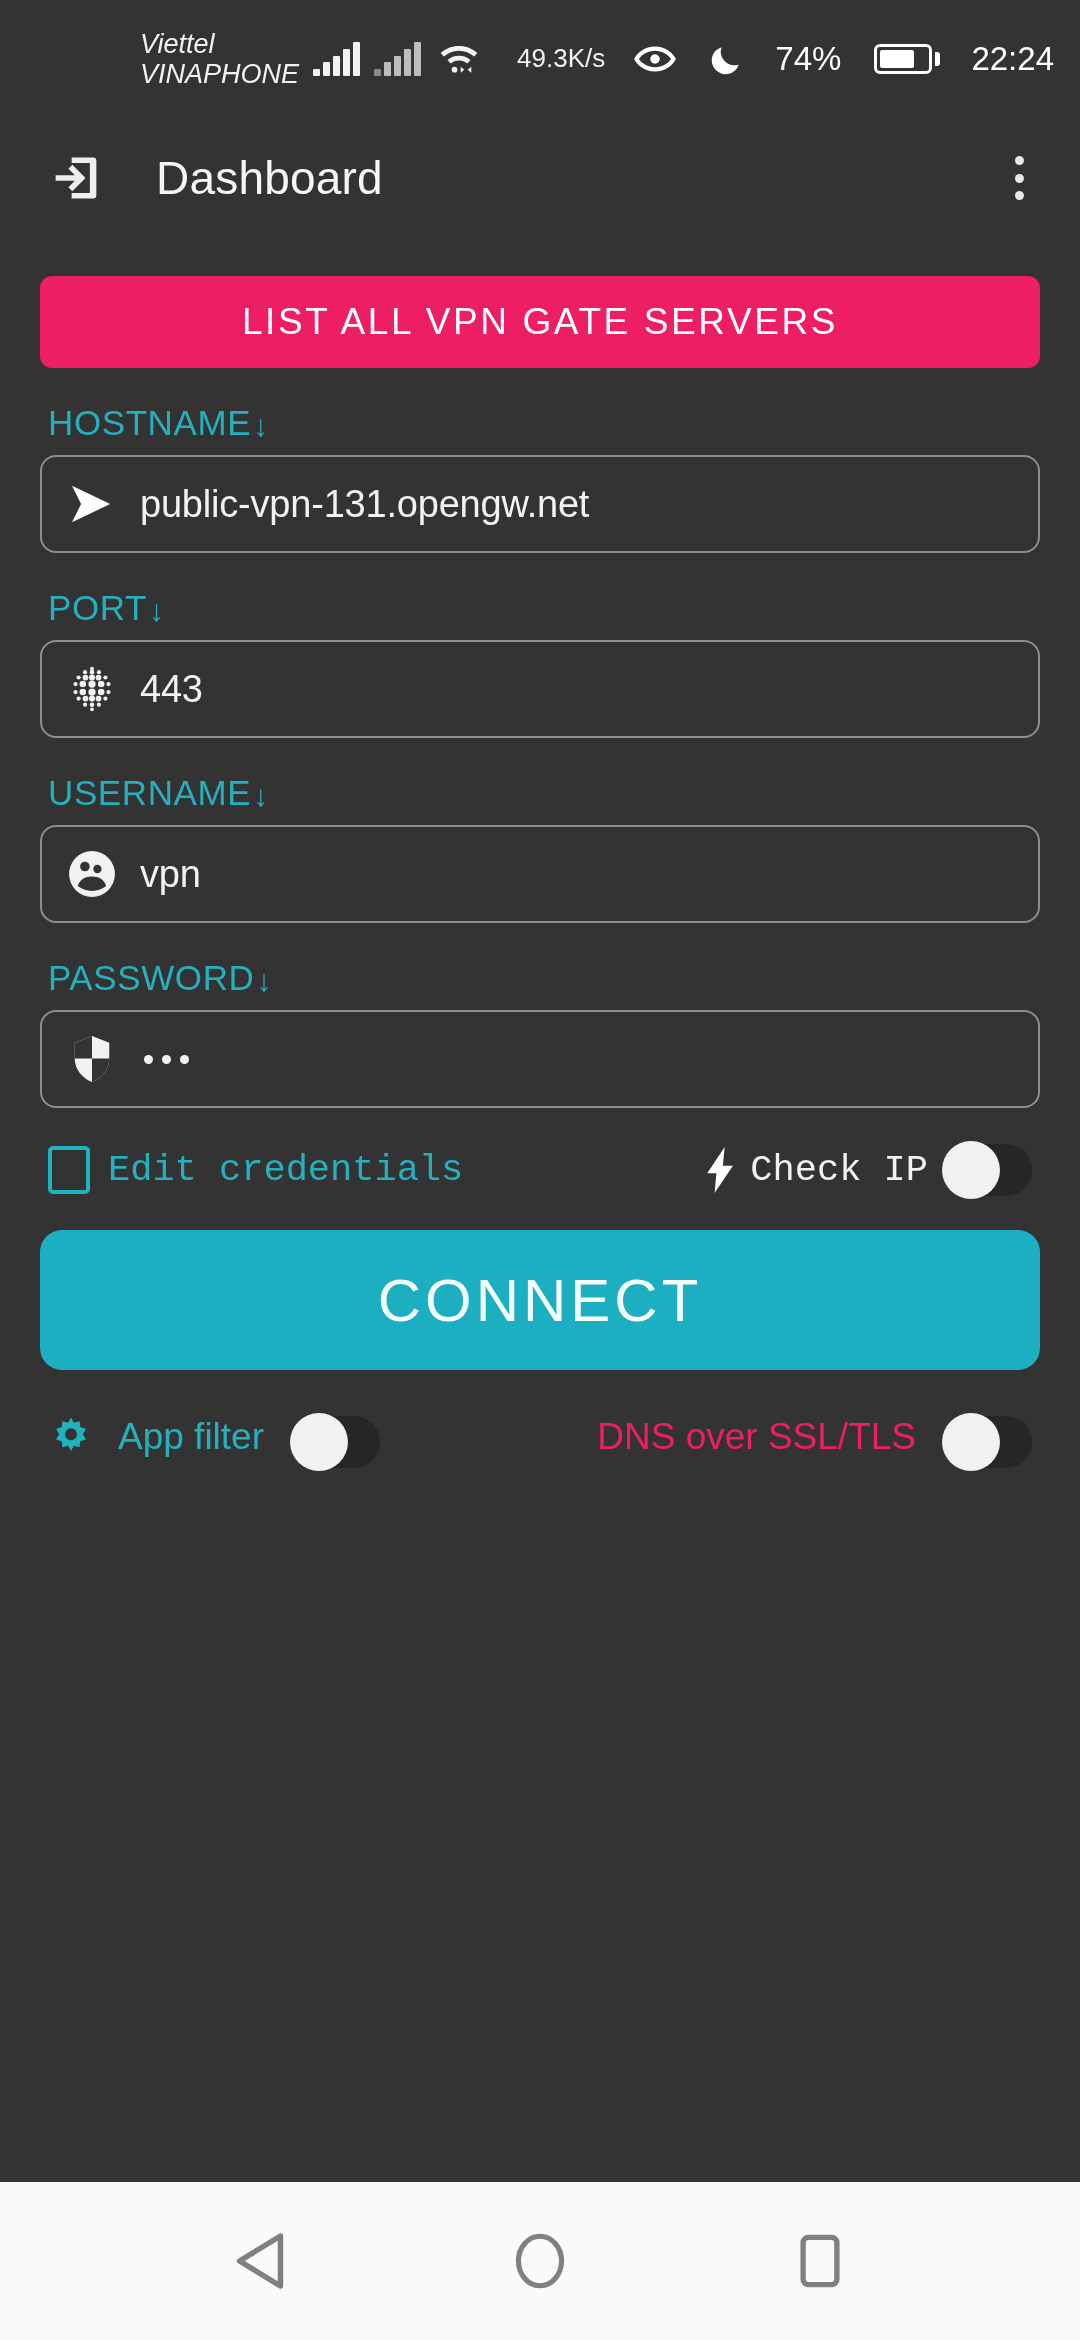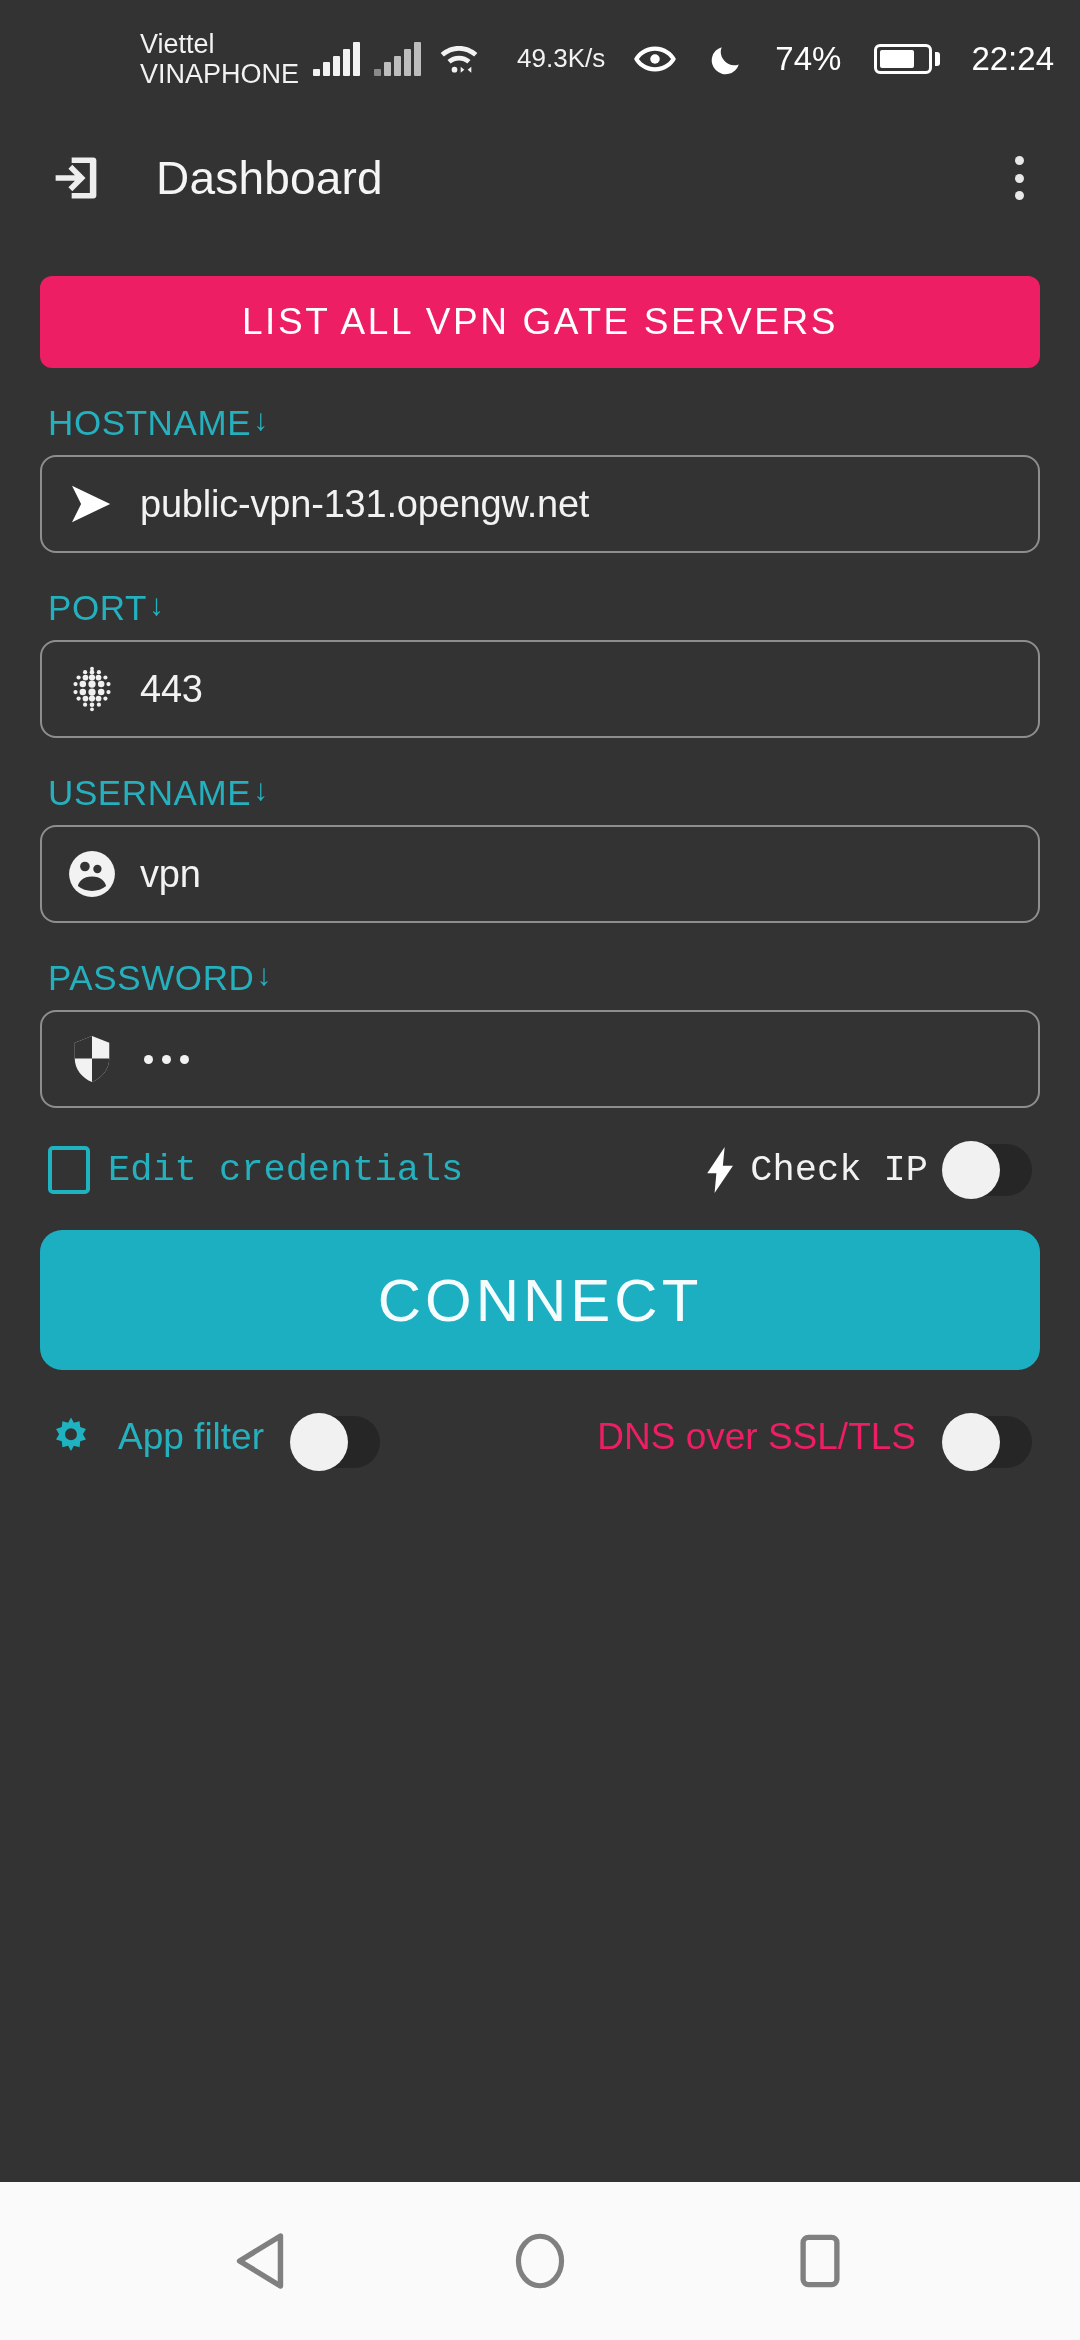--- a/index.html
+++ b/index.html
@@ -37,20 +37,21 @@
     gap: 14px;
     margin-left: 140px;
   }
   .carrier-block {
     display: flex;
     flex-direction: column;
     justify-content: center;
     line-height: 1.12;
     font-size: 27px;
     color: #f2f2f2;
+    font-style: italic;
   }
   .sig-bars {
     display: flex;
     align-items: flex-end;
     gap: 3px;
     height: 34px;
   }
   .sig-bars i {
     display: block;
     width: 7px;
@@ -160,21 +161,21 @@
     align-items: center;
     justify-content: center;
   }
 
   .field-label {
     color: #25B0BE;
     font-size: 35px;
     letter-spacing: 0.6px;
     margin: 35px 0 12px 8px;
     display: flex;
-    align-items: flex-start;
+    align-items: flex-end;
   }
   .field-label .arrow { font-size: 30px; margin-left: 2px; }
 
   .field-box {
     width: 100%;
     height: 98px;
     border: 2px solid #8e8e8e;
     border-radius: 16px;
     display: flex;
     align-items: center;

